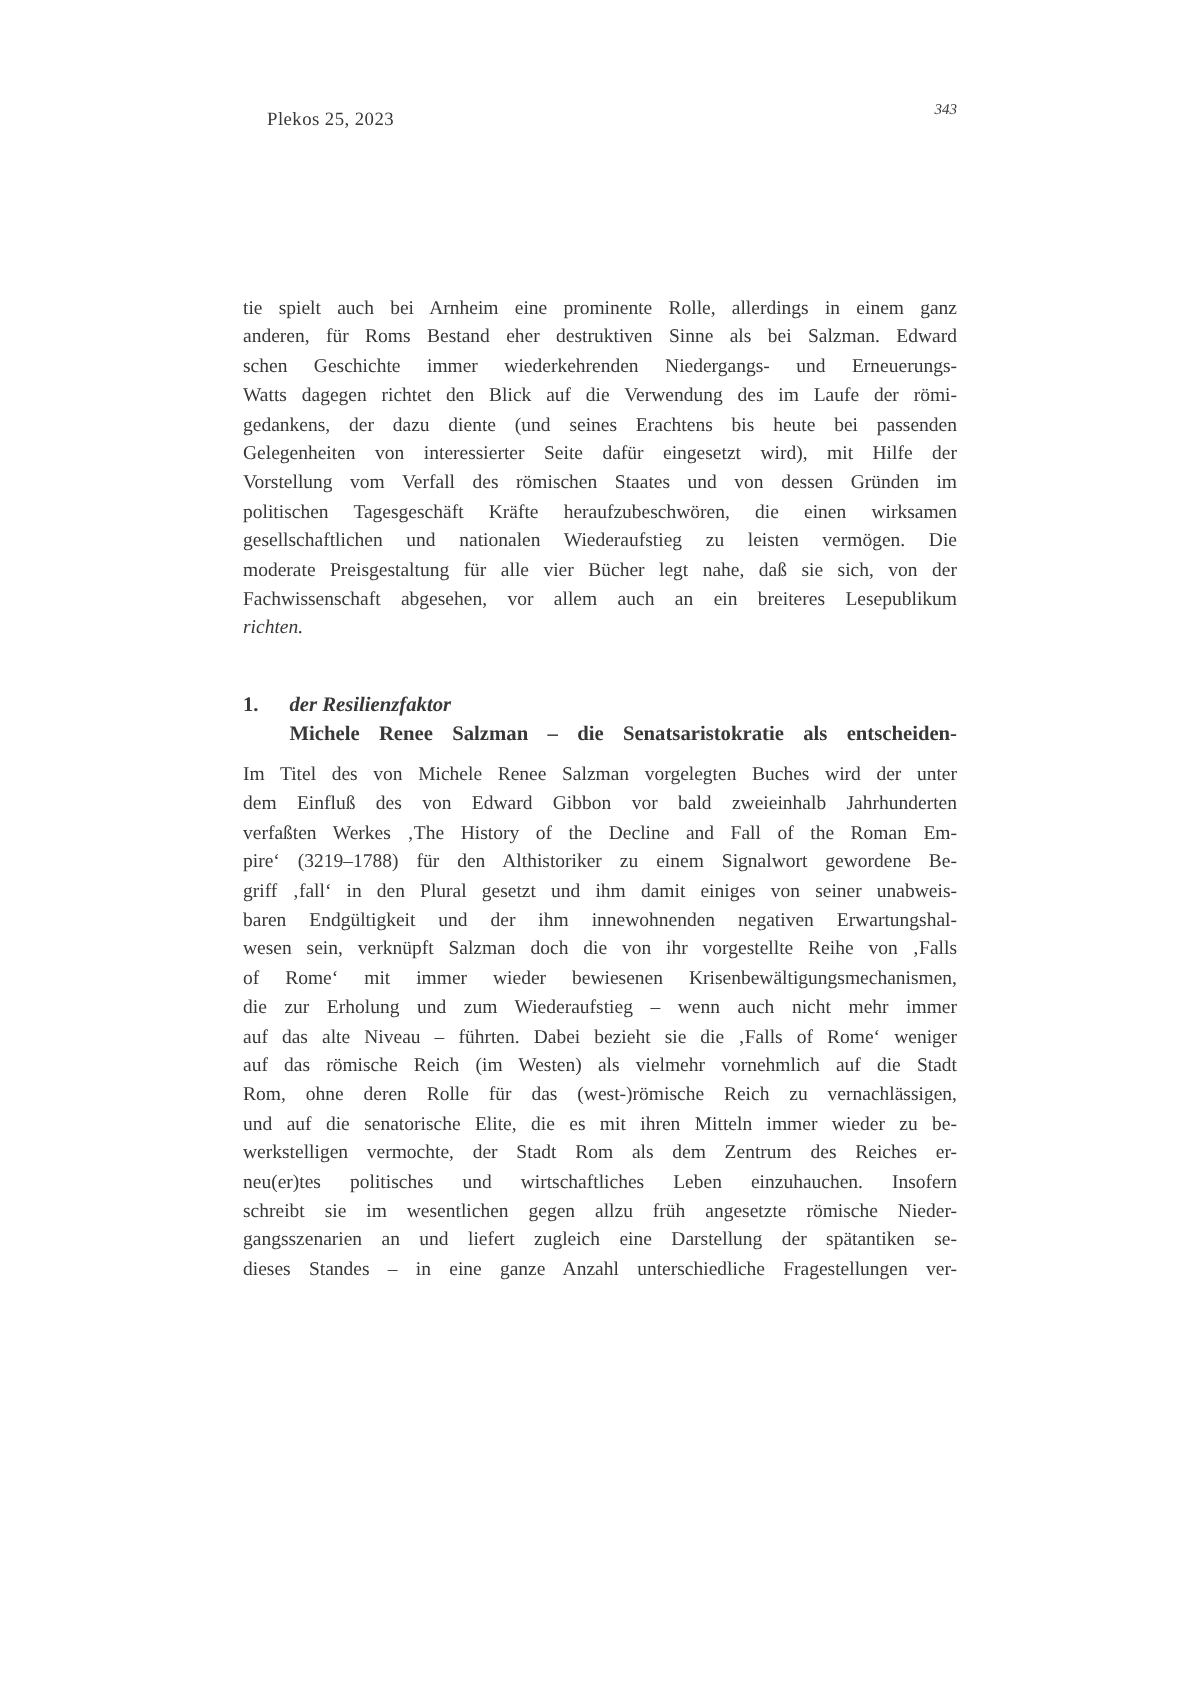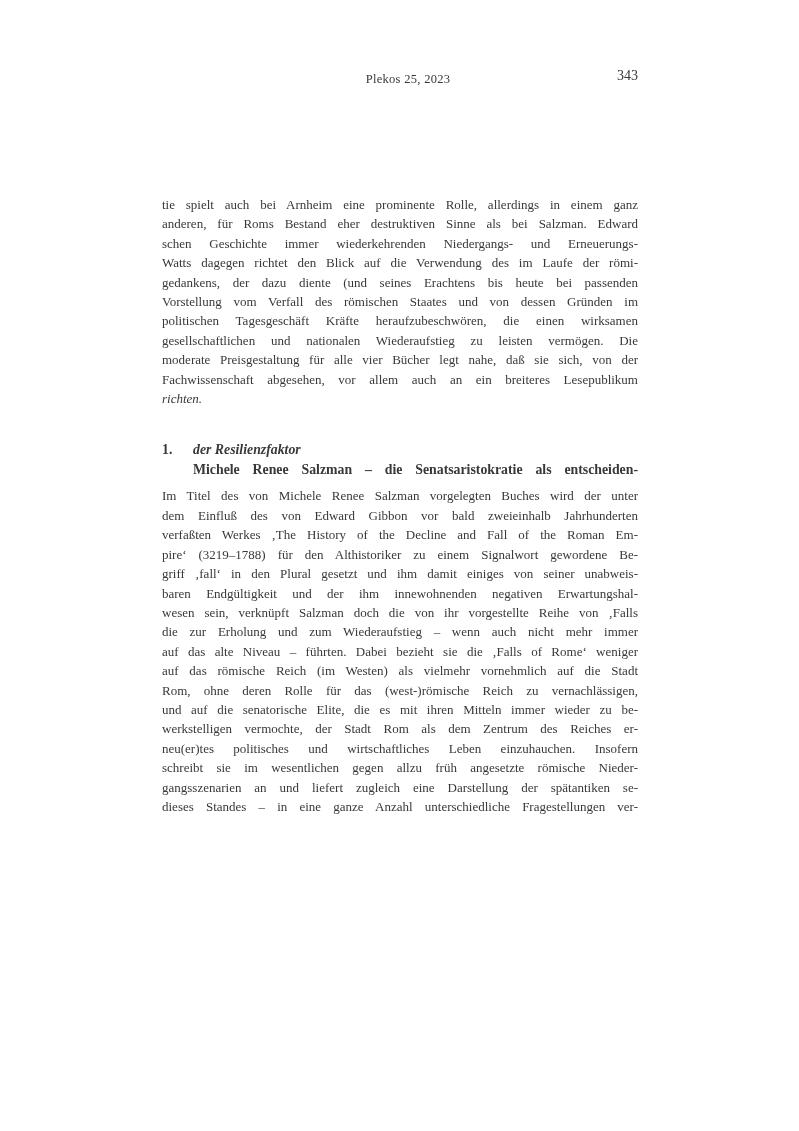--- a/index.html
+++ b/index.html
@@ -12,25 +12,26 @@
     overflow: hidden;
   }
   .page { position: absolute; inset: 0; }
 
   .header {
     position: absolute; left: 162px; top: 70px; width: 476px; height: 20px;
     font-size: 12.5px;
   }
   .journal {
     position: absolute; left: 16px; right: 0; top: 2px;
-    text-align: center; letter-spacing: 0.3px;
+    letter-spacing: 0.3px;
   }
   .pagenum {
     position: absolute; right: 0; top: -2px;
-    font-size: 14px;
+    font-size: 10px;
+    font-style: italic;
   }
 
   .content {
     position: absolute; left: 162px; top: 147px; width: 476px;
     font-size: 13px; line-height: 19.4px; margin-top: 48px;
   }
 
   .line { text-align: justify; text-align-last: justify; text-justify: inter-word; }
   .line.last { text-align-last: left; font-style: italic; }
 
@@ -53,20 +54,21 @@
   </div>
 
   <div class="content">
 
     <div class="paragraph">
         <div class="line">tie spielt auch bei Arnheim eine prominente Rolle, allerdings in einem ganz</div>
         <div class="line">anderen, für Roms Bestand eher destruktiven Sinne als bei Salzman. Edward</div>
         <div class="line">schen Geschichte immer wiederkehrenden Niedergangs- und Erneuerungs-</div>
         <div class="line">Watts dagegen richtet den Blick auf die Verwendung des im Laufe der römi-</div>
         <div class="line">gedankens, der dazu diente (und seines Erachtens bis heute bei passenden</div>
+        <div class="line">Gelegenheiten von interessierter Seite dafür eingesetzt wird), mit Hilfe der</div>
         <div class="line">Vorstellung vom Verfall des römischen Staates und von dessen Gründen im</div>
         <div class="line">politischen Tagesgeschäft Kräfte heraufzubeschwören, die einen wirksamen</div>
         <div class="line">gesellschaftlichen und nationalen Wiederaufstieg zu leisten vermögen. Die</div>
         <div class="line">moderate Preisgestaltung für alle vier Bücher legt nahe, daß sie sich, von der</div>
         <div class="line">Fachwissenschaft abgesehen, vor allem auch an ein breiteres Lesepublikum</div>
         <div class="line last">richten.</div>
       </div>
 
     <div class="heading">
       <span class="hnum">1.</span>
@@ -77,20 +79,21 @@
     </div>
 
     <div class="paragraph">
         <div class="line">Im Titel des von Michele Renee Salzman vorgelegten Buches wird der unter</div>
         <div class="line">dem Einfluß des von Edward Gibbon vor bald zweieinhalb Jahrhunderten</div>
         <div class="line">verfaßten Werkes ‚The History of the Decline and Fall of the Roman Em-</div>
         <div class="line">pire‘ (3219–1788) für den Althistoriker zu einem Signalwort gewordene Be-</div>
         <div class="line">griff ‚fall‘ in den Plural gesetzt und ihm damit einiges von seiner unabweis-</div>
         <div class="line">baren Endgültigkeit und der ihm innewohnenden negativen Erwartungshal-</div>
         <div class="line">wesen sein, verknüpft Salzman doch die von ihr vorgestellte Reihe von ‚Falls</div>
+        <div class="line">of Rome‘ mit immer wieder bewiesenen Krisenbewältigungsmechanismen,</div>
         <div class="line">die zur Erholung und zum Wiederaufstieg – wenn auch nicht mehr immer</div>
         <div class="line">auf das alte Niveau – führten. Dabei bezieht sie die ‚Falls of Rome‘ weniger</div>
         <div class="line">auf das römische Reich (im Westen) als vielmehr vornehmlich auf die Stadt</div>
         <div class="line">Rom, ohne deren Rolle für das (west-)römische Reich zu vernachlässigen,</div>
         <div class="line">und auf die senatorische Elite, die es mit ihren Mitteln immer wieder zu be-</div>
         <div class="line">werkstelligen vermochte, der Stadt Rom als dem Zentrum des Reiches er-</div>
         <div class="line">neu(er)tes politisches und wirtschaftliches Leben einzuhauchen. Insofern</div>
         <div class="line">schreibt sie im wesentlichen gegen allzu früh angesetzte römische Nieder-</div>
         <div class="line">gangsszenarien an und liefert zugleich eine Darstellung der spätantiken se-</div>
         <div class="line">dieses Standes – in eine ganze Anzahl unterschiedliche Fragestellungen ver-</div>

